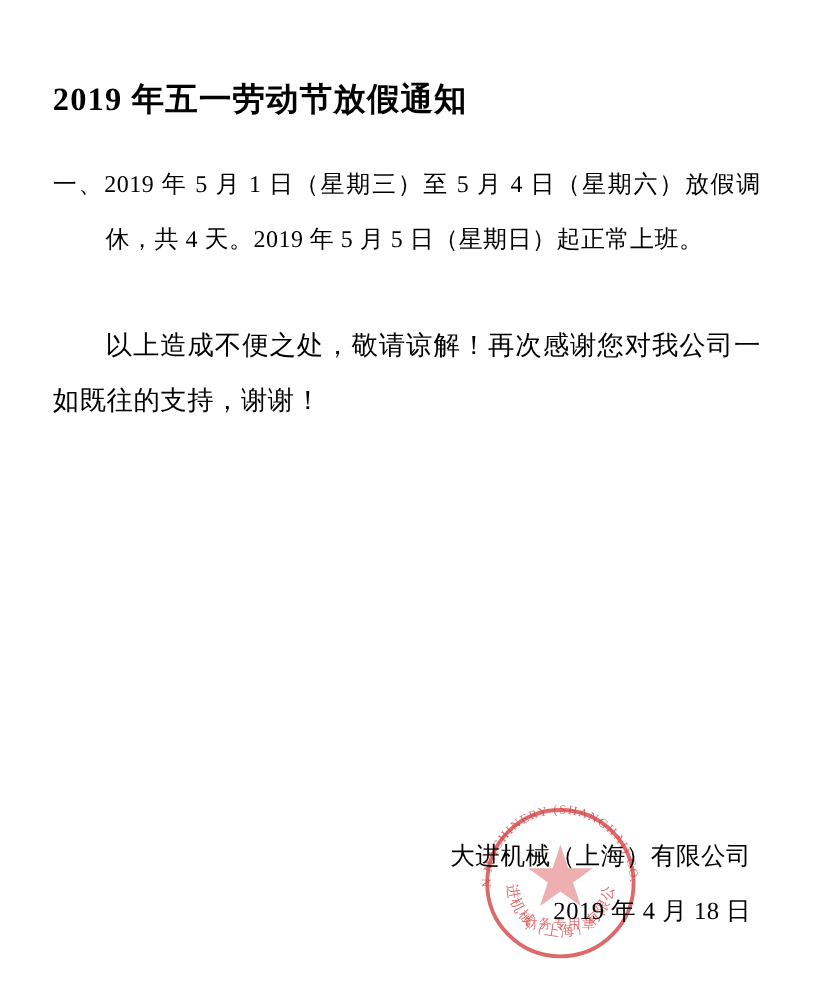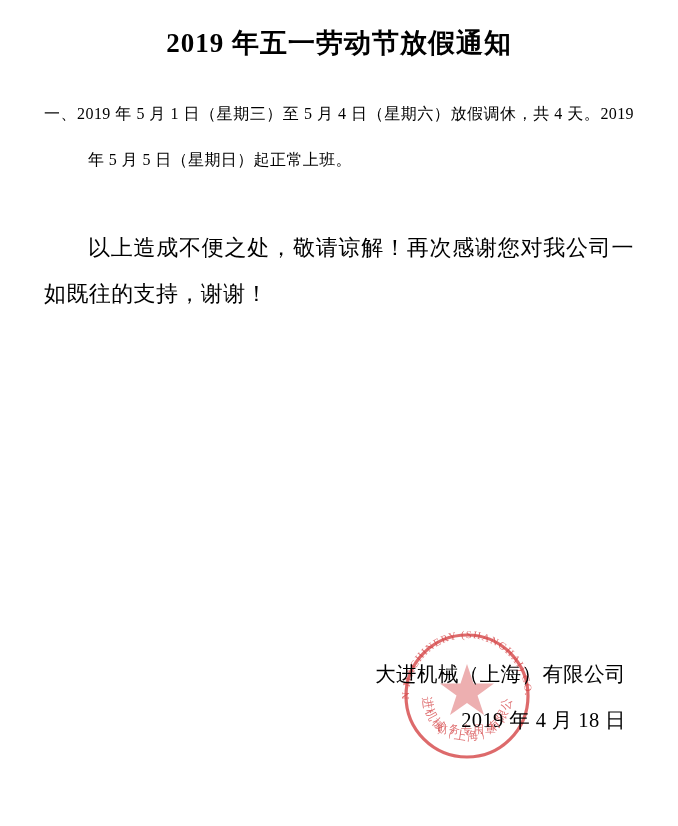--- a/index.html
+++ b/index.html
@@ -16,40 +16,40 @@
     position: relative;
   }
   .page {
     position: relative;
     width: 678px;
     height: 826px;
     box-sizing: border-box;
     padding: 0 44px;
   }
   .doc-title {
-    text-align: center;
+    text-align: left;
     font-size: 27px;
     font-weight: bold;
     letter-spacing: 1px;
-    margin-top: 25px;
+    margin-top: 65px;
     margin-bottom: 30px;
     font-family: "Liberation Serif", "DejaVu Serif", serif;
   }
   .para {
     font-size: 20.5px;
     line-height: 46px;
     text-align: justify;
     text-justify: inter-ideograph;
     letter-spacing: 0.4px;
   }
   .para.indent {
     text-indent: 2em;
   }
   .item {
-    font-size: 16px;
+    font-size: 20px;
     line-height: 46px;
     text-align: justify;
     text-justify: inter-ideograph;
     letter-spacing: 0.4px;
     padding-left: 44px;
     text-indent: -44px;
   }
   .gap-block {
     height: 42px;
   }

